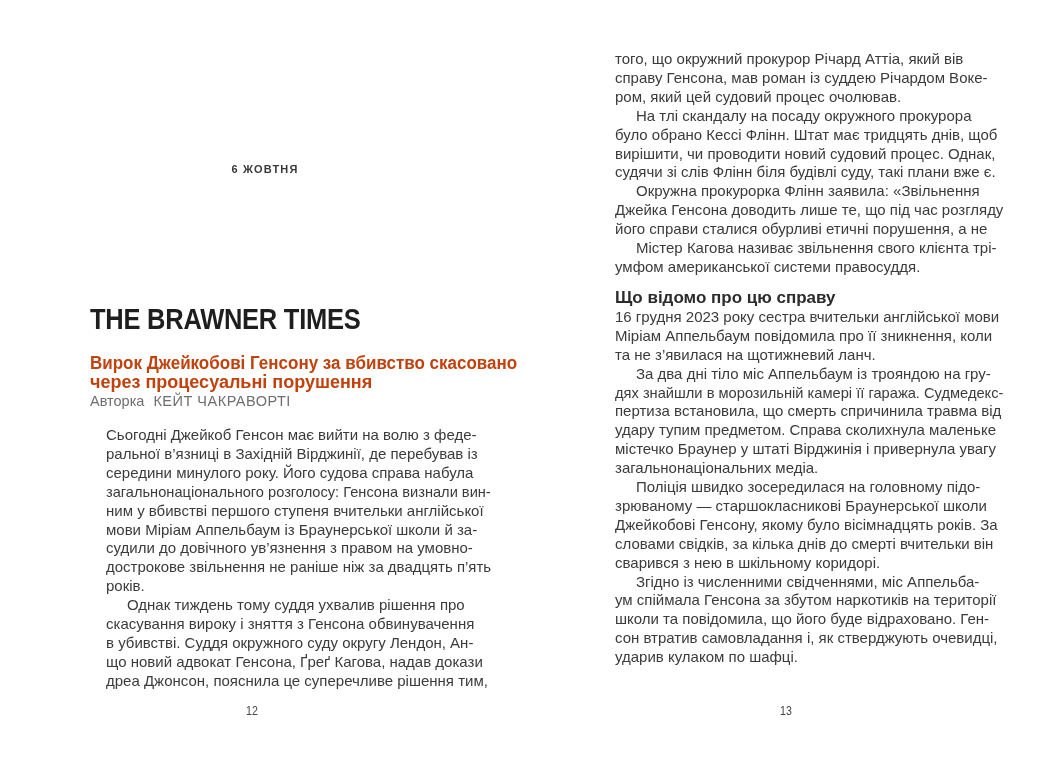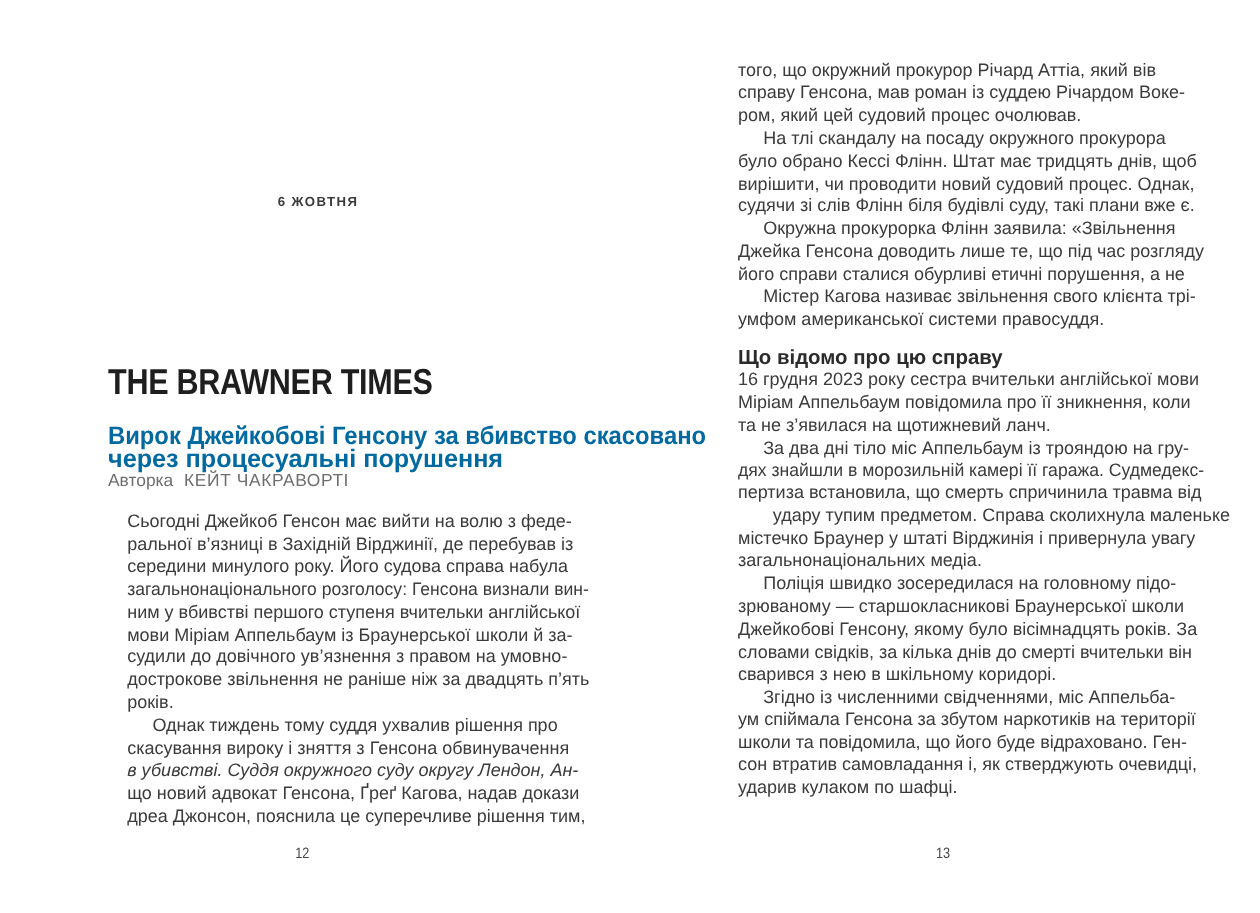--- a/index.html
+++ b/index.html
@@ -25,22 +25,22 @@
   }
   .masthead {
     position: absolute; left: 90px; top: 302px; margin: 0;
     font-size: 30px; font-weight: 800; letter-spacing: -0.3px;
     color: #1e1e1e; white-space: nowrap;
     transform: scaleX(0.85); transform-origin: left top;
     line-height: 34px;
   }
   .headline {
     position: absolute; left: 90px; top: 354px; width: 392px;
-    font-size: 21px; font-weight: 700; line-height: 19px;
-    color: #0369a1;
+    font-size: 18px; font-weight: 700; line-height: 19px;
+    color: #c2410c;
   }
   .hl-line { white-space: nowrap; }
   .byline {
     position: absolute; left: 90px; top: 392px; width: 392px;
     font-size: 14.5px; line-height: 18px; color: #6e6e6e;
     white-space: nowrap;
   }
   .byline-prefix { margin-right: 5px; }
   .byline-name { letter-spacing: 0.5px; }
 
@@ -100,21 +100,21 @@
         <div class="line" style="transform: scaleX(0.974684);">загальнонаціонального розголосу: Генсона визнали вин-</div>
         <div class="line" style="transform: scaleX(1);">ним у вбивстві першого ступеня вчительки англійської</div>
         <div class="line" style="transform: scaleX(1);">мови Міріам Аппельбаум із Браунерської школи й за-</div>
         <div class="line" style="transform: scaleX(1);">судили до довічного ув’язнення з правом на умовно-</div>
         <div class="line" style="transform: scaleX(0.997409);">дострокове звільнення не раніше ніж за двадцять п’ять</div>
         <div class="line last" style="transform: scaleX(1);">років.</div>
       </div>
       <div class="para indent">
         <div class="line" style="transform: scaleX(1);">Однак тиждень тому суддя ухвалив рішення про</div>
         <div class="line" style="transform: scaleX(1);">скасування вироку і зняття з Генсона обвинувачення</div>
-        <div class="line" style="transform: scaleX(1); font-style: italic;">в убивстві. Суддя окружного суду округу Лендон, Ан-</div>
+        <div class="line" style="transform: scaleX(1);">в убивстві. Суддя окружного суду округу Лендон, Ан-</div>
         <div class="line" style="transform: scaleX(1);">що новий адвокат Генсона, Ґреґ Кагова, надав докази</div>
         <div class="line" style="transform: scaleX(1);">дреа Джонсон, пояснила це суперечливе рішення тим,</div>
       </div>
     </div>
 
   <div class="page-num page-num-left">12</div>
 
   <div class="body-col right-body">
     <div>
         <div class="para">
@@ -142,21 +142,21 @@
     <div>
         <div class="para">
           <div class="line" style="transform: scaleX(1);">16 грудня 2023 року сестра вчительки англійської мови</div>
           <div class="line" style="transform: scaleX(1);">Міріам Аппельбаум повідомила про її зникнення, коли</div>
           <div class="line last" style="transform: scaleX(1);">та не з’явилася на щотижневий ланч.</div>
         </div>
         <div class="para indent">
           <div class="line" style="transform: scaleX(1);">За два дні тіло міс Аппельбаум із трояндою на гру-</div>
           <div class="line" style="transform: scaleX(0.97733);">дях знайшли в морозильній камері її гаража. Судмедекс-</div>
           <div class="line" style="transform: scaleX(1);">пертиза встановила, що смерть спричинила травма від</div>
-          <div class="line" style="transform: scaleX(1); margin-left: 29px;">удару тупим предметом. Справа сколихнула маленьке</div>
+          <div class="line" style="transform: scaleX(1);">удару тупим предметом. Справа сколихнула маленьке</div>
           <div class="line" style="transform: scaleX(1);">містечко Браунер у штаті Вірджинія і привернула увагу</div>
           <div class="line last" style="transform: scaleX(1);">загальнонаціональних медіа.</div>
         </div>
         <div class="para indent">
           <div class="line" style="transform: scaleX(1);">Поліція швидко зосередилася на головному підо-</div>
           <div class="line" style="transform: scaleX(1);">зрюваному — старшокласникові Браунерської школи</div>
           <div class="line" style="transform: scaleX(1);">Джейкобові Генсону, якому було вісімнадцять років. За</div>
           <div class="line" style="transform: scaleX(1);">словами свідків, за кілька днів до смерті вчительки він</div>
           <div class="line last" style="transform: scaleX(1);">сварився з нею в шкільному коридорі.</div>
         </div>

